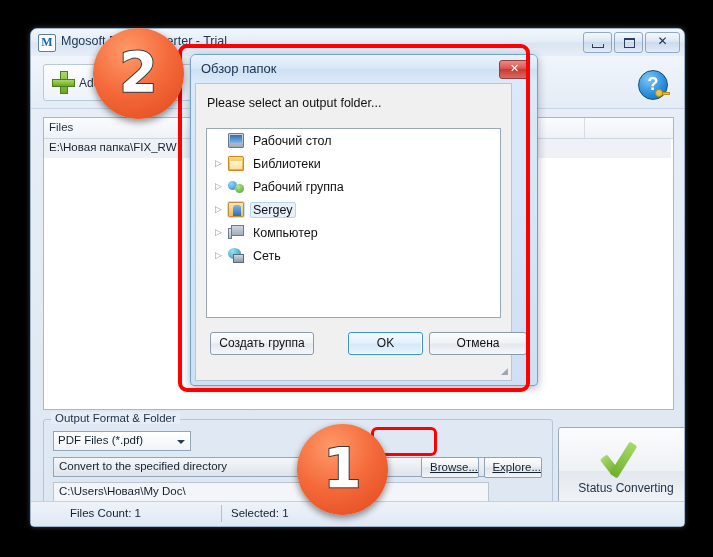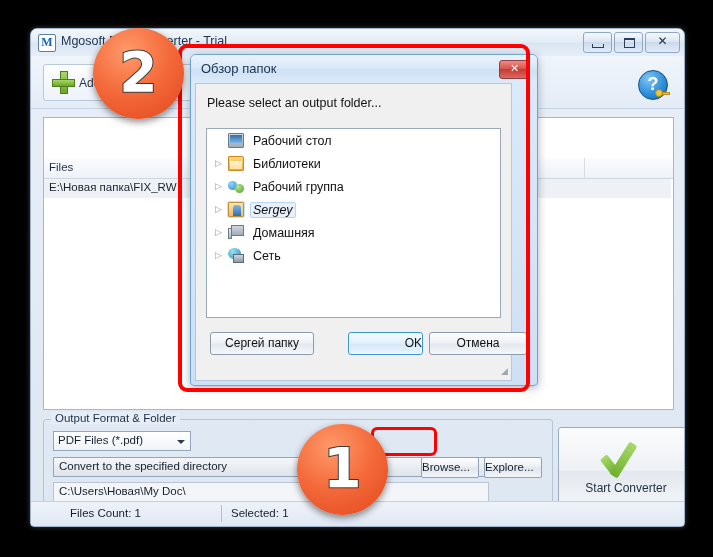--- a/index.html
+++ b/index.html
@@ -200,21 +200,20 @@
     width: 629px;
     height: 291px;
     background: #ffffff;
     border: 1px solid #a6b7cb;
   }
   .fl-header {
     display: flex;
     height: 20px;
     background: linear-gradient(180deg, #fbfcfe 0%, #eef2f7 100%);
     border-bottom: 1px solid #cdd7e2;
-    margin-top: 40px;
   }
   .fl-th {
     font-size: 11.5px;
     color: #1c2f44;
     padding: 3px 0 0 5px;
     border-right: 1px solid #d5dde7;
     box-sizing: border-box;
     overflow: hidden;
     white-space: nowrap;
   }
@@ -309,23 +308,24 @@
     white-space: nowrap;
   }
   .sm-btn {
     position: absolute;
     height: 21px;
     border: 1px solid #8fa2b8;
     border-radius: 2px;
     background: linear-gradient(180deg, #fdfefe 0%, #eceff4 48%, #e0e5ec 52%, #f2f5f9 100%);
     font-size: 11.5px;
     color: #16212e;
-    text-align: left;
+    text-align: right;
     line-height: 19px;
     box-sizing: border-box;
+    text-decoration: underline;
   }
   .btn-browse  { left: 377px; top: 37px; width: 58px; }
   .btn-explore { left: 440px; top: 37px; width: 58px; }
 
   
   .start-btn {
     position: absolute;
     left: 527px; top: 398px;
     width: 134px; height: 82px;
     border: 1px solid #9aabbf;
@@ -474,21 +474,20 @@
     font-size: 12.5px;
     color: #111111;
     white-space: nowrap;
     padding: 0 3px;
   }
   .tree-item.selected .tree-label {
     background: #e8f1fb;
     border: 1px solid #b8d4ee;
     border-radius: 2px;
     padding: 0 2px;
-    font-style: italic;
   }
   .tree-item.selected .tree-ico {
     outline: 1px solid #cfe0f0;
   }
 
   
   .ico-monitor {
     background: linear-gradient(180deg, #cfd8e0 0%, #9facb9 100%);
     border: 1px solid #6b7a89;
     border-radius: 1px;
@@ -598,21 +597,20 @@
     text-align: center;
     line-height: 21px;
     box-sizing: border-box;
   }
   .btn-newfolder { left: 14px;  top: 248px; width: 104px; }
   .btn-ok {
     left: 152px; top: 248px; width: 75px;
     border: 1px solid #3c93d4;
     box-shadow: inset 0 0 0 1px #ffffff;
     background: linear-gradient(180deg, #f4fafe 0%, #e3f0fb 48%, #d4e8f8 52%, #eaf5fe 100%);
-    text-align: right;
   }
   .btn-cancel    { left: 233px; top: 248px; width: 98px; text-align: center; }
   .resize-grip {
     position: absolute;
     right: 4px; bottom: 3px;
     width: 11px; height: 11px;
     color: #9aa7b4;
     font-size: 9px;
     line-height: 11px;
     text-align: right;
@@ -733,21 +731,21 @@
       <div class="path-bar">
         <div class="path-text">C:\Users\Новая\My Doc\</div>
       </div>
 
       <div class="sm-btn btn-browse">Browse...</div>
       <div class="sm-btn btn-explore">Explore...</div>
     </div>
 
     <div class="start-btn">
       <div class="check-mark"></div>
-      <div class="start-label">Start Converter</div>
+      <div class="start-label">Status Converting</div>
     </div>
 
     <div class="statusbar">
       <div class="sb-cell sb-files">Files Count: 1</div>
       <div class="sb-div"></div>
       <div class="sb-cell sb-sel">Selected: 1</div>
     </div>
   </div>
 
   <div class="dialog">
@@ -776,30 +774,30 @@
           <span class="tree-label">Рабочий группа</span>
         </div>
         <div class="tree-item selected">
           <span class="tree-expander">▷</span>
           <span class="tree-ico ico-user"></span>
           <span class="tree-label">Sergey</span>
         </div>
         <div class="tree-item">
           <span class="tree-expander">▷</span>
           <span class="tree-ico ico-computer"></span>
-          <span class="tree-label">Домашняя</span>
+          <span class="tree-label">Компьютер</span>
         </div>
         <div class="tree-item">
           <span class="tree-expander">▷</span>
           <span class="tree-ico ico-network"></span>
           <span class="tree-label">Сеть</span>
         </div>
       </div>
 
-      <div class="dlg-btn btn-newfolder">Сергей папку</div>
+      <div class="dlg-btn btn-newfolder">Создать группа</div>
       <div class="dlg-btn btn-ok">OK</div>
       <div class="dlg-btn btn-cancel">Отмена</div>
 
       <div class="resize-grip">◢</div>
     </div>
   </div>
 
   <div class="red-box red-box-dialog"></div>
   <div class="red-box red-box-browse"></div>
   <div class="badge badge-2">2</div>

